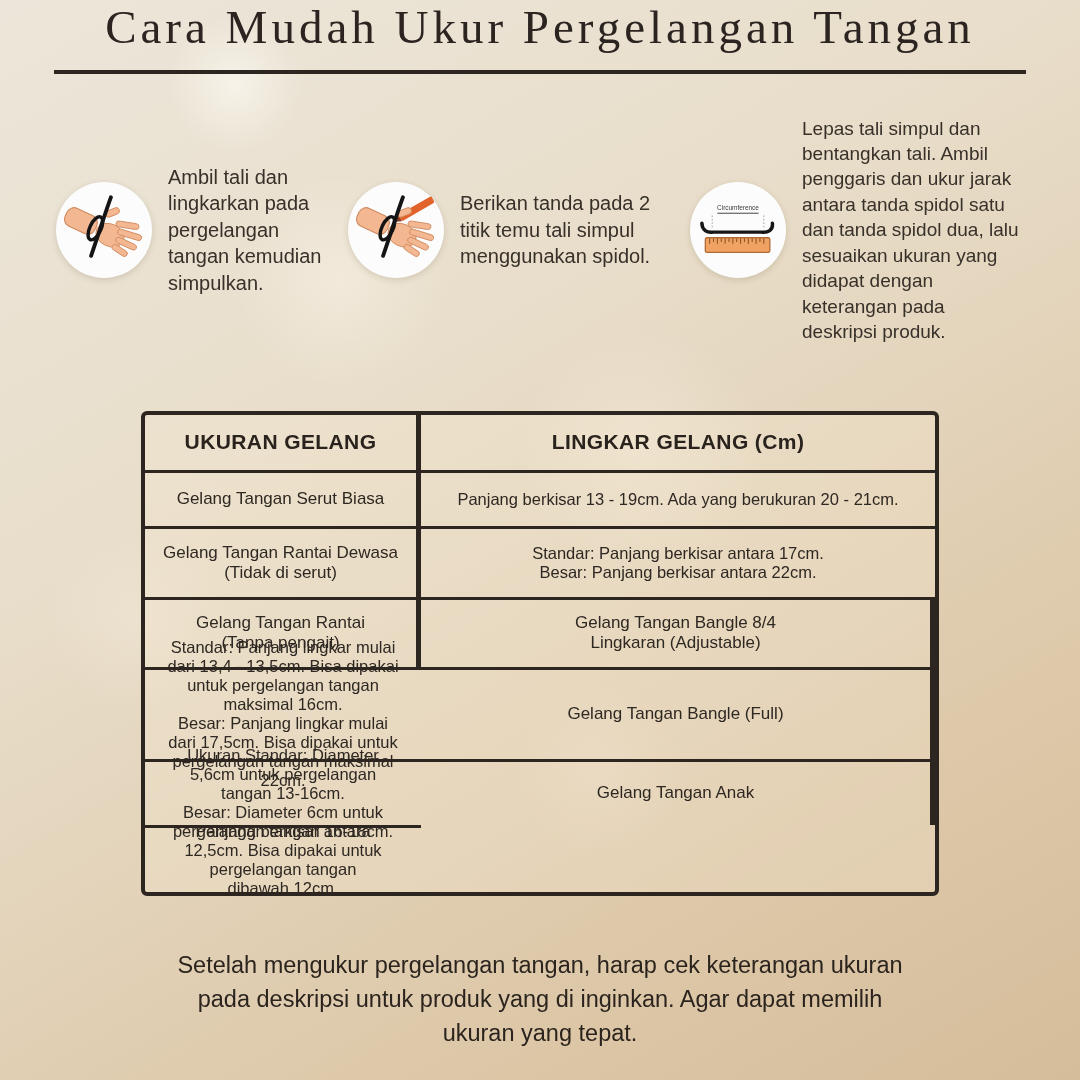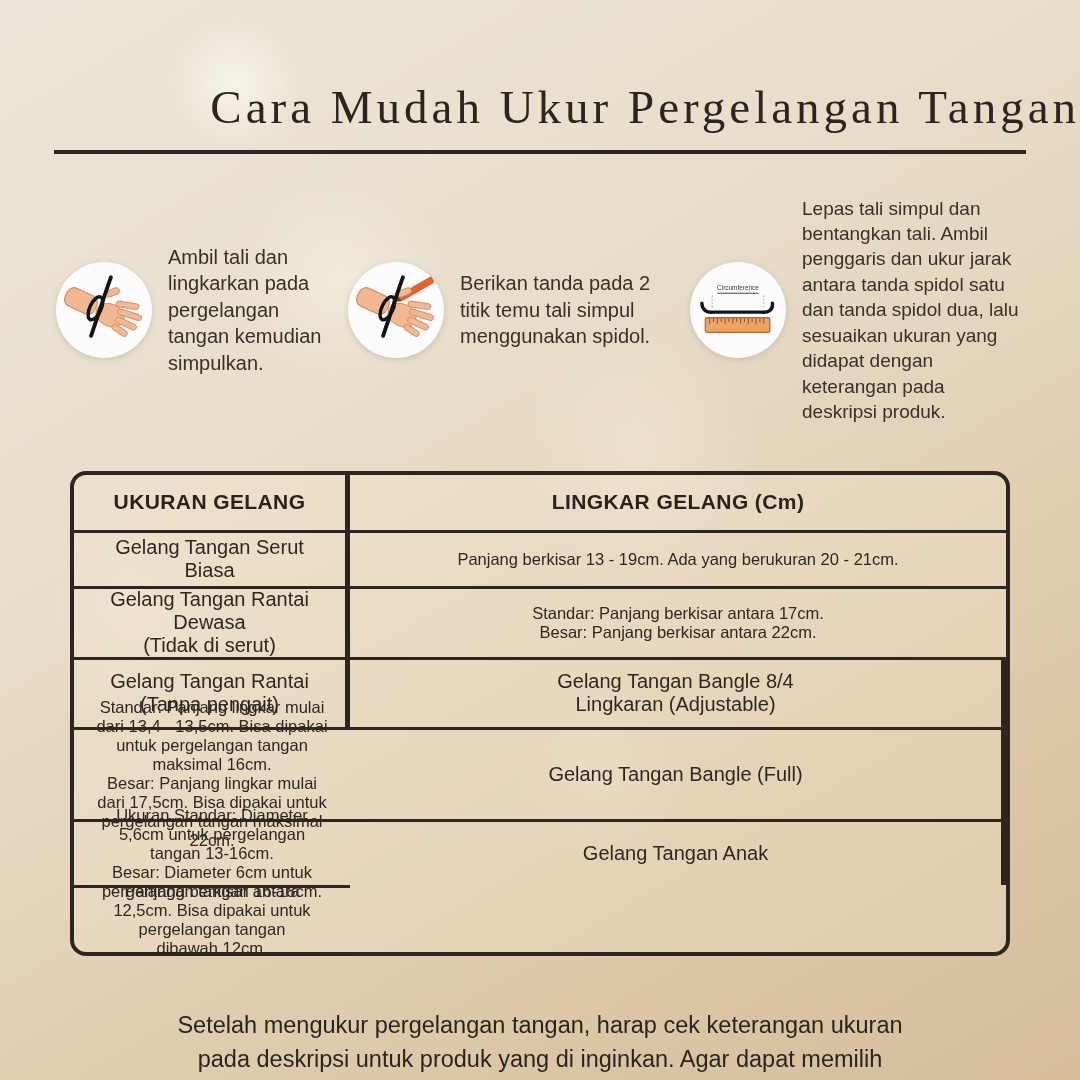--- a/index.html
+++ b/index.html
@@ -20,22 +20,21 @@
     background:
       radial-gradient(circle 95px at 235px 85px, rgba(255,253,246,.6), rgba(255,253,246,0) 72%),
       radial-gradient(circle 150px at 340px 280px, rgba(255,250,240,.38), rgba(255,250,240,0) 72%),
       radial-gradient(circle 170px at 640px 450px, rgba(255,248,236,.30), rgba(255,248,236,0) 72%),
       radial-gradient(circle 130px at 140px 620px, rgba(255,248,236,.22), rgba(255,248,236,0) 72%),
       radial-gradient(circle 120px at 600px 770px, rgba(255,248,236,.18), rgba(255,248,236,0) 72%),
       linear-gradient(150deg, var(--bg-top) 0%, #e8ddc9 38%, #ddc8a9 76%, var(--bg-bottom) 100%);
   }
   
   .page-title{
-    margin-top:80px;
-    text-align:right;
+    text-align:center;
     font-family:"Liberation Serif","DejaVu Serif",serif;
     font-weight:normal;
     font-size:47px;
     letter-spacing:4px;
     color:var(--text-dark);
     white-space:nowrap;
   }
   .title-rule{
     width:972px;height:3.5px;margin:16px auto 0;
     background:var(--border-color);border:none;
@@ -57,38 +56,38 @@
   .step-icon-circle svg{width:86px;height:86px;display:block;}
   .step-text{
     margin-left:16px;
     font-size:20px;line-height:1.32;color:#38312a;
   }
   .step-1 .step-text{width:168px;}
   .step-2 .step-text{width:218px;}
   .step-3 .step-text{width:222px;font-size:19px;line-height:1.34;}
   
   .size-table{
-    width:940px;margin:46px auto 0;
+    width:798px;margin:66px auto 0;
     display:grid;
     grid-template-columns:276px 1fr;
     grid-template-rows:55px 56px 71px 70px 92px 66px 67px;
     border:4px solid var(--border-color);
-    border-radius:16px;
+    border-radius:6px;
     overflow:hidden;
     background:rgba(244,232,209,.30);
   }
   .cell{
     display:flex;align-items:center;justify-content:center;
     text-align:center;white-space:pre-line;
     padding:4px 14px;
   }
   .col-name{border-right:5px solid var(--border-color);}
   .row-line{border-top:3.5px solid var(--border-color);}
   .header-cell{font-weight:bold;font-size:21px;letter-spacing:.4px;color:#2a231d;}
-  .name-cell{font-size:20px;color:#2e2822;}
+  .name-cell{font-size:17px;color:#2e2822;}
   .desc-cell{font-size:16.5px;color:#2e2822;padding:5px 20px;}
   
   .footer-note{
     margin:52px auto 0;width:900px;
     text-align:center;white-space:pre-line;
     font-size:23.5px;line-height:1.46;color:#2b241e;
   }
 </style>
 </head>
 <body>

